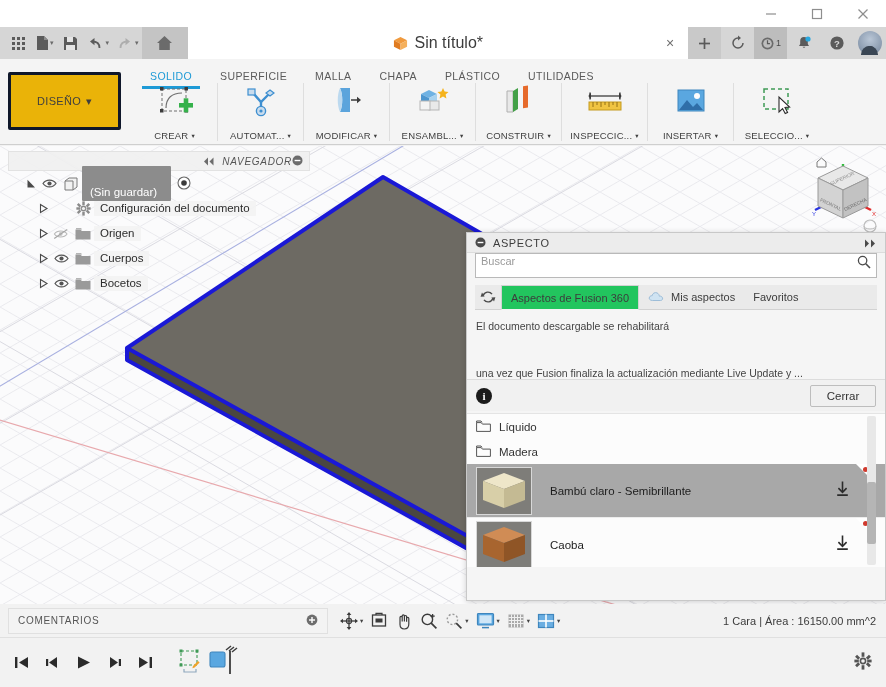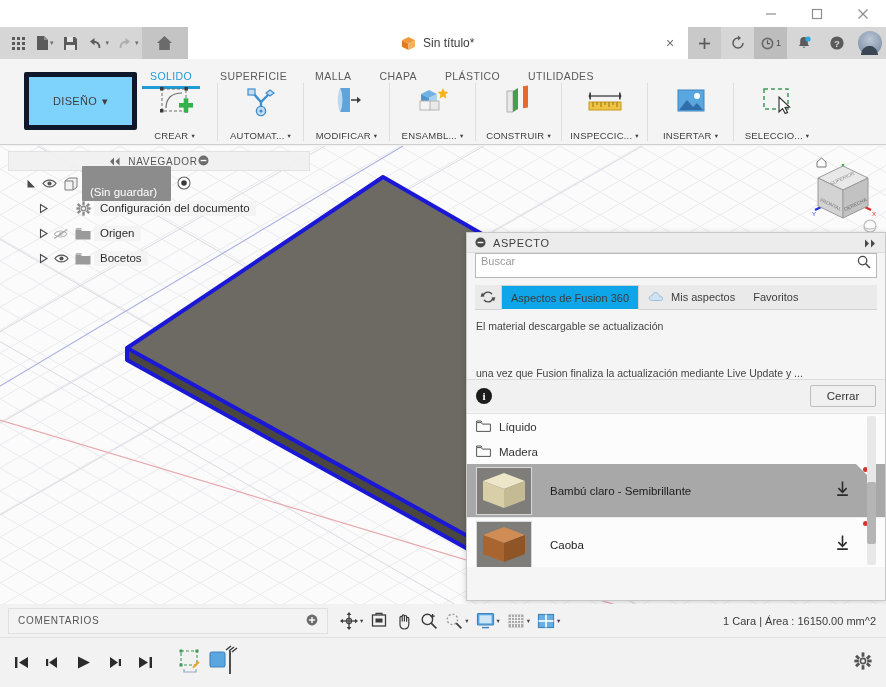--- a/index.html
+++ b/index.html
@@ -28,41 +28,41 @@
   .qbtn { height: 26px; min-width: 24px; display:flex; align-items:center; justify-content:center;
           padding: 0 3px; color:#5b5b5b; }
   .qcaret { font-size: 7px; color:#6b6b6b; margin-left:1px; }
   .homebtn { background:#c4c4c4; width:46px; height:32px; display:flex; align-items:center; justify-content:center; }
 
   .doctab {
     flex: 1; background:#fff; margin: 0; height: 32px;
     display:flex; align-items:center; justify-content:center; position:relative;
   }
   .doctab-inner { display:flex; align-items:center; gap:7px; }
-  .doctab-title { font-size: 12px; color:#3c3c3c; }
+  .doctab-title { font-size: 16px; color:#3c3c3c; }
   .tabclose { position:absolute; right: 10px; top: 8px; width:16px; height:16px;
               display:flex; align-items:center; justify-content:center; color:#6f6f6f; font-size:14px; }
   .rightbtns { display:flex; align-items:stretch; background:#d6d6d6; }
   .rbtn { width: 33px; display:flex; align-items:center; justify-content:center; color:#5d5d5d; position:relative; }
   .rbtn.active { background:#bdbdbd; }
   .rbtn .badge-num { font-size: 9px; color:#4a4a4a; margin-left:1px; }
   .avatar { width: 24px; height:24px; border-radius:50%;
             background: radial-gradient(circle at 50% 35%, #b9c6d6 0%, #8f9fb3 60%, #73839a 100%);
             display:flex; align-items:flex-end; justify-content:center; overflow:hidden; }
   .avatar .head { width:10px; height:10px; border-radius:50%; background:#3a4654; margin-bottom:-1px; }
   .avatar .body { position:absolute; bottom:4px; width:17px; height:9px; border-radius:9px 9px 0 0; background:#3a4654; }
 
   
   .ribbon {
     position:absolute; top: 59px; left:0; width: 886px; height: 86px;
     background:#f4f4f4; border-bottom: 1px solid #cfcfcf;
   }
   .wsbox {
-    position:absolute; left: 24px; top: 13px; width: 113px; height: 58px;
-    border:5px solid #0f172a; background:#7dd3fc; border-radius:2px;
+    position:absolute; left: 8px; top: 13px; width: 113px; height: 58px;
+    border:3px solid #0f172a; background:#eab308; border-radius:2px;
     display:flex; align-items:center; justify-content:center; gap:5px;
   }
   .wsbox span { font-size:11px; color:#3f3f3f; letter-spacing:.3px; }
   .wscaret { font-size:7px; color:#444; }
 
   .tabs { position:absolute; left:136px; top: 8px; display:flex; }
   .tab { padding: 0 14px; font-size: 10.5px; color:#5a5a5a; letter-spacing:.4px; position:relative; height:18px;
          display:flex; align-items:center; justify-content:center; }
   .tab.active { color:#1e9ad6; }
   .tab.active::after { content:""; position:absolute; left:6px; right:6px; bottom:-4px; height:3px; background:#1e9ad6; }
@@ -79,21 +79,21 @@
   .canvas {
     position:absolute; top: 146px; left:0; width: 886px; height: 458px;
     background: #fbfbfb; overflow:hidden;
   }
   .grid { position:absolute; inset:0; }
 
   
   .navigator { position:absolute; left: 8px; top: 5px; width: 302px; }
   .nav-header {
     height: 20px; background: rgba(240,240,240,0.92); border:1px solid #e2e2e2;
-    display:flex; align-items:center; padding: 0 6px; justify-content:center;
+    display:flex; align-items:center; padding: 0 6px; justify-content:flex-end;font-style:italic;
   }
   .nav-header .lt { display:flex; align-items:center; gap:7px; }
   .nav-header .title { font-size: 10px; color:#555; letter-spacing:.7px; }
   .nav-row { height: 25px; display:flex; align-items:center; font-size: 11.5px; color:#2d2d2d; }
   .nav-indent { width: 28px; }
   .tri { width: 14px; display:flex; align-items:center; justify-content:center; }
   .eye { width: 22px; display:flex; align-items:center; justify-content:center; }
   .folder { width: 22px; display:flex; align-items:center; justify-content:center; }
   .nav-label { background: rgba(243,243,243,0.88); padding: 1px 6px 2px 6px; border-radius:1px; }
   .nav-row.root .nav-label { background:#8c8c8c; color:#fff; padding: 20px 14px 3px 8px; }
@@ -117,21 +117,21 @@
   .searchrow { margin: 0 8px; margin-top: 0px; position:relative; }
   .searchbox { width: 100%; height: 25px; border:1px solid #b9b9b9; background:#fff;
                font-size: 11px; color:#9a9a9a; padding: 0 22px 0 5px; font-family:"Liberation Sans", sans-serif;
                display:flex; align-items:center; overflow:hidden; }
   .searchbox .plc { position:relative; top:-5px; }
   .searchicon { position:absolute; right:6px; top: 2px; color:#555; }
 
   .libtabs { margin: 7px 8px 0 8px; height: 25px; background:#eaeaea; border-bottom:1px solid #d2d2d2;
              display:flex; align-items:stretch; }
   .libtab { display:flex; align-items:center; gap:6px; padding: 0 9px; font-size: 11px; color:#3c3c3c; }
-  .libtab.sel { background:#0ea5e9; border:1px solid #d2d2d2; border-bottom:1px solid #f5f5f5; margin-bottom:-1px; }
+  .libtab.sel { background:#22c55e; border:1px solid #d2d2d2; border-bottom:1px solid #f5f5f5; margin-bottom:-1px; }
   .refresh { width: 26px; display:flex; align-items:center; justify-content:center; }
 
   .notice { padding: 10px 9px 0 9px; }
   .notice p { font-size: 10.5px; color:#444; line-height: 1.2; }
   .notice p + p { margin-top: 34px; }
 
   .list { position:absolute; left:0; right:0; top: 160px; bottom: 33px; background:#fcfcfc;
           border-top:1px solid #e4e4e4; overflow:hidden; }
   .grp { height: 25px; display:flex; align-items:center; gap:8px; padding-left: 9px; font-size: 11.5px; color:#333; }
   .mat-row { height: 54px; display:flex; align-items:center; position:relative;
@@ -596,20 +596,41 @@
         </span>
         <span class="folder">
           <svg width="16" height="13" viewBox="0 0 16 13">
               <path d="M0.5 2.5 h5 l1.4 1.6 h8.6 v8.4 H0.5 z" fill="#9a9a9a"></path>
               <path d="M1 1 h5 l1.2 1.4 H1 z" fill="#b5b5b5"></path>
             </svg>
         </span>
         <span class="nav-label">Origen</span>
       </div>
 
+      <div class="nav-row">
+        <span class="nav-indent"></span>
+        <span class="tri">
+          <svg width="11" height="11" viewBox="0 0 11 11">
+              <path d="M2.5 1.5 L9 5.5 L2.5 9.5 z" fill="none" stroke="#4a4a4a" stroke-width="1.1"></path>
+            </svg>
+        </span>
+        <span class="eye">
+          <svg width="15" height="11" viewBox="0 0 15 11">
+              <path d="M1 5.5 C4 1 11 1 14 5.5 C11 10 4 10 1 5.5 z" fill="none" stroke="#555" stroke-width="1.2"></path>
+              <circle cx="7.5" cy="5.5" r="2.1" fill="#555"></circle>
+            </svg>
+        </span>
+        <span class="folder">
+          <svg width="16" height="13" viewBox="0 0 16 13">
+              <path d="M0.5 2.5 h5 l1.4 1.6 h8.6 v8.4 H0.5 z" fill="#9a9a9a"></path>
+              <path d="M1 1 h5 l1.2 1.4 H1 z" fill="#b5b5b5"></path>
+            </svg>
+        </span>
+        <span class="nav-label">Cuerpos</span>
+      </div>
 
       <div class="nav-row">
         <span class="nav-indent"></span>
         <span class="tri">
           <svg width="11" height="11" viewBox="0 0 11 11">
               <path d="M2.5 1.5 L9 5.5 L2.5 9.5 z" fill="none" stroke="#4a4a4a" stroke-width="1.1"></path>
             </svg>
         </span>
         <span class="eye">
           <svg width="15" height="11" viewBox="0 0 15 11">
@@ -703,21 +724,21 @@
                 </svg>
             </span>
             <span>Mis aspectos</span>
           </div>
           <div class="libtab">
             <span>Favoritos</span>
           </div>
         </div>
 
         <div class="notice">
-          <p>El material descargable se actualización</p>
+          <p>El documento descargable se rehabilitará</p>
           <p>una vez que Fusion finaliza la actualización mediante Live Update y ...</p>
         </div>
 
         <div class="list">
           <div class="grp">
             <span>
               <svg width="15" height="12" viewBox="0 0 15 12">
                   <path d="M0.6 2.6 h4.6 l1.2 1.5 h8 v7.3 H0.6 z" fill="none" stroke="#555" stroke-width="1"></path>
                   <path d="M0.6 2.6 V1 h4.4 l1 1.4" fill="none" stroke="#555" stroke-width="1"></path>
                 </svg>

